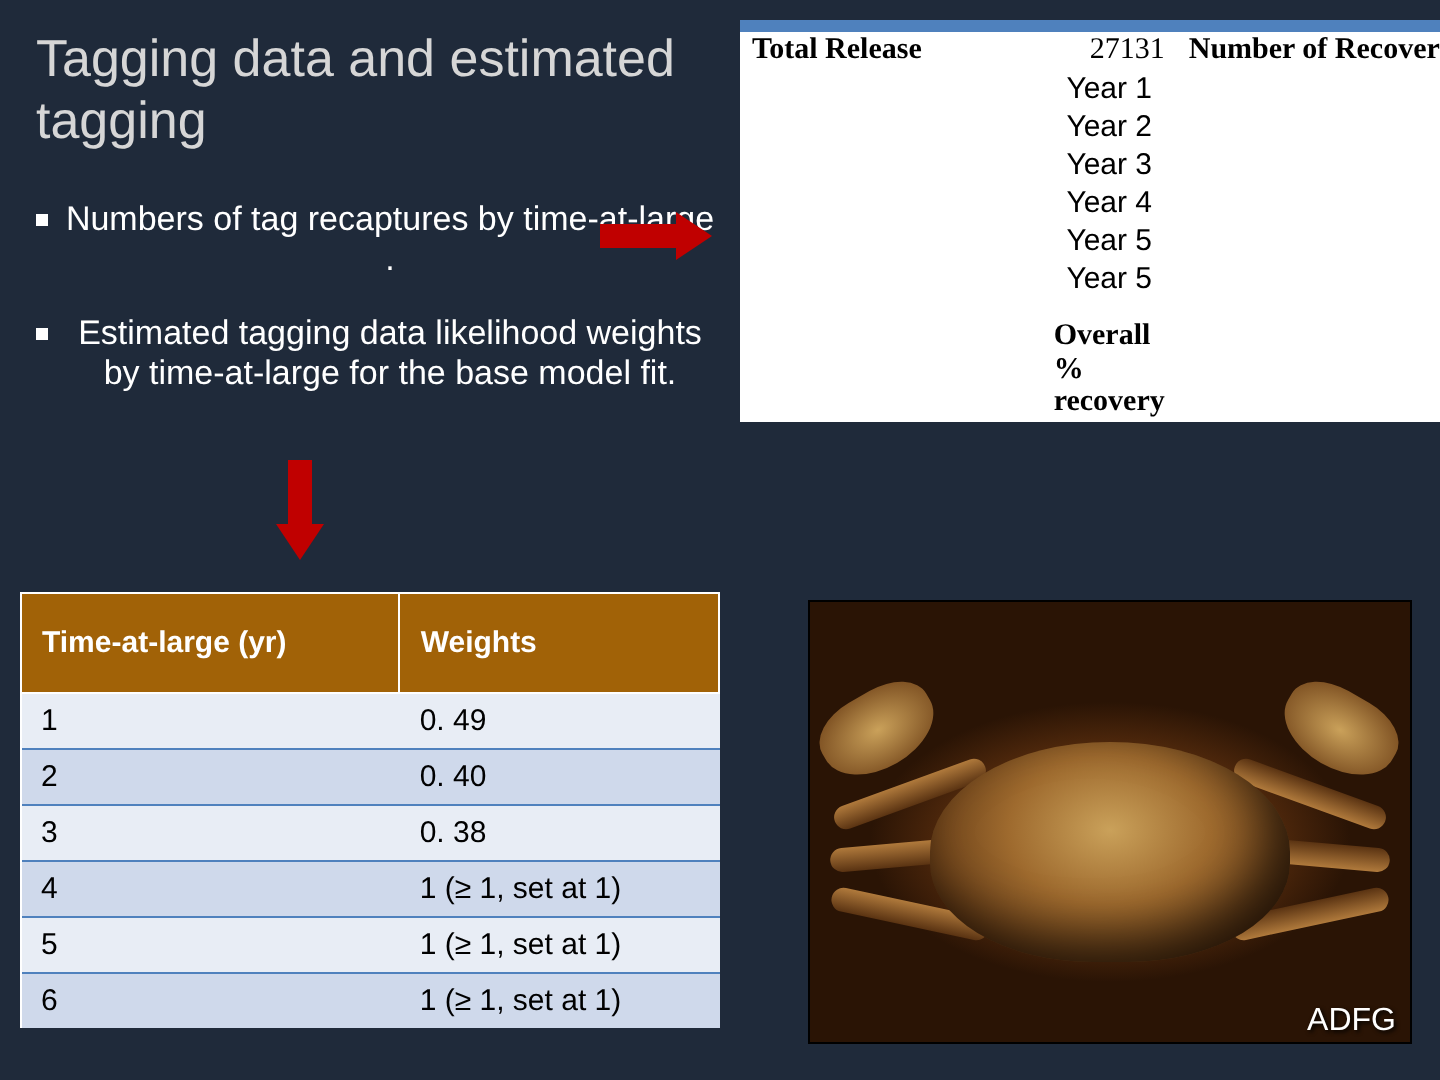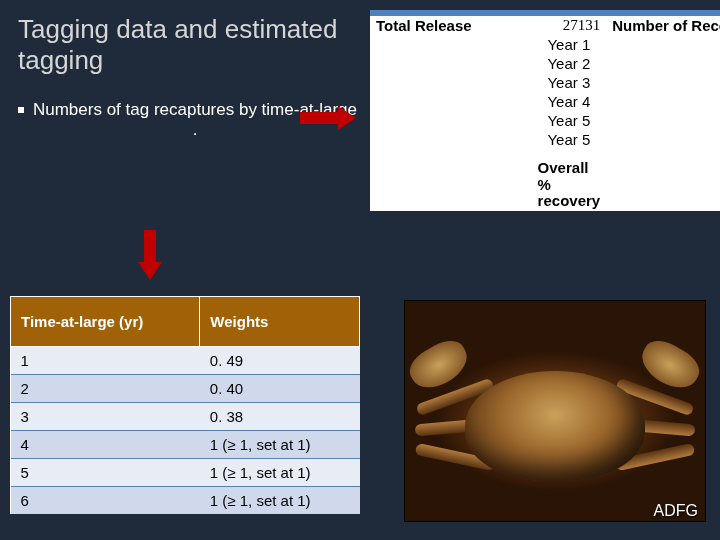--- a/index.html
+++ b/index.html
@@ -113,20 +113,21 @@
     text-align: center;
   }
   .recovery-table .bluebar td {
     background: #4f81bd;
     height: 6px;
     padding: 0;
   }
   .recovery-table .lab {
     font-weight: 700;
     text-align: left;
+    font-family: Liberation Serif, serif;
   }
   .recovery-table .num {
     text-align: right;
     font-family: Liberation Serif, serif;
   }
   .recovery-table .sub {
     padding-left: 60px;
   }
 
   
@@ -220,20 +221,21 @@
     text-shadow: 1px 1px 2px #000;
   }
 </style>
 </head>
 <body>
 
 <div class="title">Tagging data and estimated tagging</div>
 
 <div class="bullets">
   <div class="bullet">Numbers of  tag recaptures by time-at-large .</div>
+  <div class="bullet">Estimated tagging data likelihood weights by time-at-large for the base model fit.</div>
 </div>
 
 <div class="arrow-right">
   <div class="shaft"></div>
     <div class="head"></div>
 </div>
 <div class="arrow-down">
   <div class="shaft"></div>
     <div class="head"></div>
 </div>

